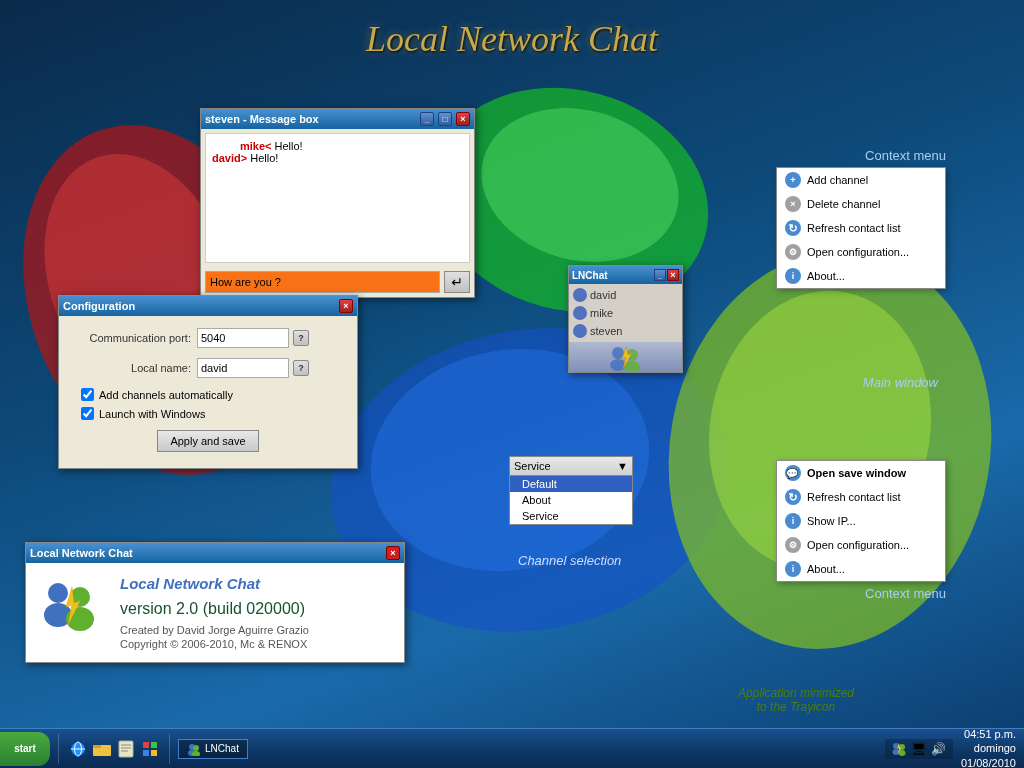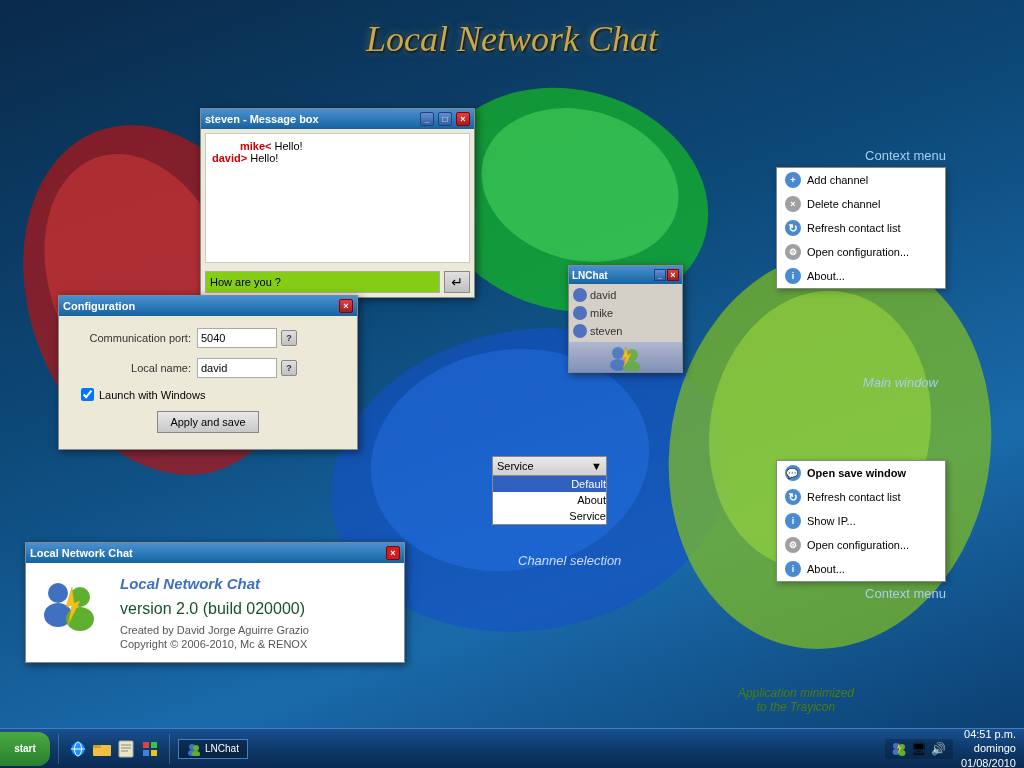--- a/index.html
+++ b/index.html
@@ -109,21 +109,21 @@
     .msg-input-row {
       display: flex;
       align-items: center;
       gap: 4px;
       padding: 4px;
     }
     .msg-input {
       flex: 1;
       height: 22px;
       border: 1px solid #aaa;
-      background: #84cc16;
+      background: #f97316;
       padding: 2px 4px;
       font-size: 11px;
     }
     .msg-send-btn {
       width: 26px;
       height: 22px;
       background: linear-gradient(to bottom, #e0e0e0, #c0c0c0);
       border: 1px solid #888;
       display: flex;
       align-items: center;
@@ -147,21 +147,21 @@
       align-items: center;
       margin-bottom: 10px;
     }
     .config-label {
       width: 120px;
       text-align: right;
       margin-right: 6px;
       color: #333;
     }
     .config-input {
-      width: 80px;
+      width: 92px;
       height: 20px;
       border: 1px solid #aaa;
       padding: 1px 3px;
       font-size: 11px;
       background: white;
     }
     .config-help-btn {
       width: 16px;
       height: 16px;
       background: linear-gradient(to bottom, #e0e0e0, #c0c0c0);
@@ -267,44 +267,43 @@
       height: 30px;
       display: flex;
       align-items: center;
       justify-content: center;
     }
 
     
     .channel-select-wrap {
       position: absolute;
       top: 456px;
-      left: 492px;
-      width: 115px;
+      left: 509px;
+      width: 124px;
     }
     .channel-select-header {
       background: linear-gradient(to bottom, #e8e8e8, #d0d0d0);
       border: 1px solid #888;
       padding: 2px 4px;
       font-size: 11px;
       display: flex;
       align-items: center;
       justify-content: space-between;
       cursor: pointer;
       height: 20px;
     }
     .channel-dropdown {
       background: white;
       border: 1px solid #888;
       border-top: none;
       font-size: 11px;
     }
     .channel-option {
-      padding: 2px 0;
-      cursor: pointer;
-      text-align: right;
+      padding: 2px 12px;
+      cursor: pointer;
     }
     .channel-option.selected {
       background: #3060c0;
       color: white;
     }
 
     
     .context-menu {
       position: absolute;
       background: white;
@@ -493,20 +492,24 @@
   <div class="config-content">
     <div class="config-row">
       <span class="config-label">Communication port:</span>
       <input class="config-input" type="text" value="5040" style="">
       <div class="config-help-btn">?</div>
     </div>
     <div class="config-row">
       <span class="config-label">Local name:</span>
       <input class="config-input" type="text" value="david" style="">
       <div class="config-help-btn">?</div>
+    </div>
+    <div class="config-checkbox-row">
+      <input type="checkbox" checked="" style="">
+      <span>Add channels automatically</span>
     </div>
     <div class="config-checkbox-row">
       <input type="checkbox" checked="" style="">
       <span>Launch with Windows</span>
     </div>
     <button class="config-apply-btn">Apply and save</button>
   </div>
 </div>
 
 <div class="win-window about-window" style="top:542px;left:25px;width:380px;">

